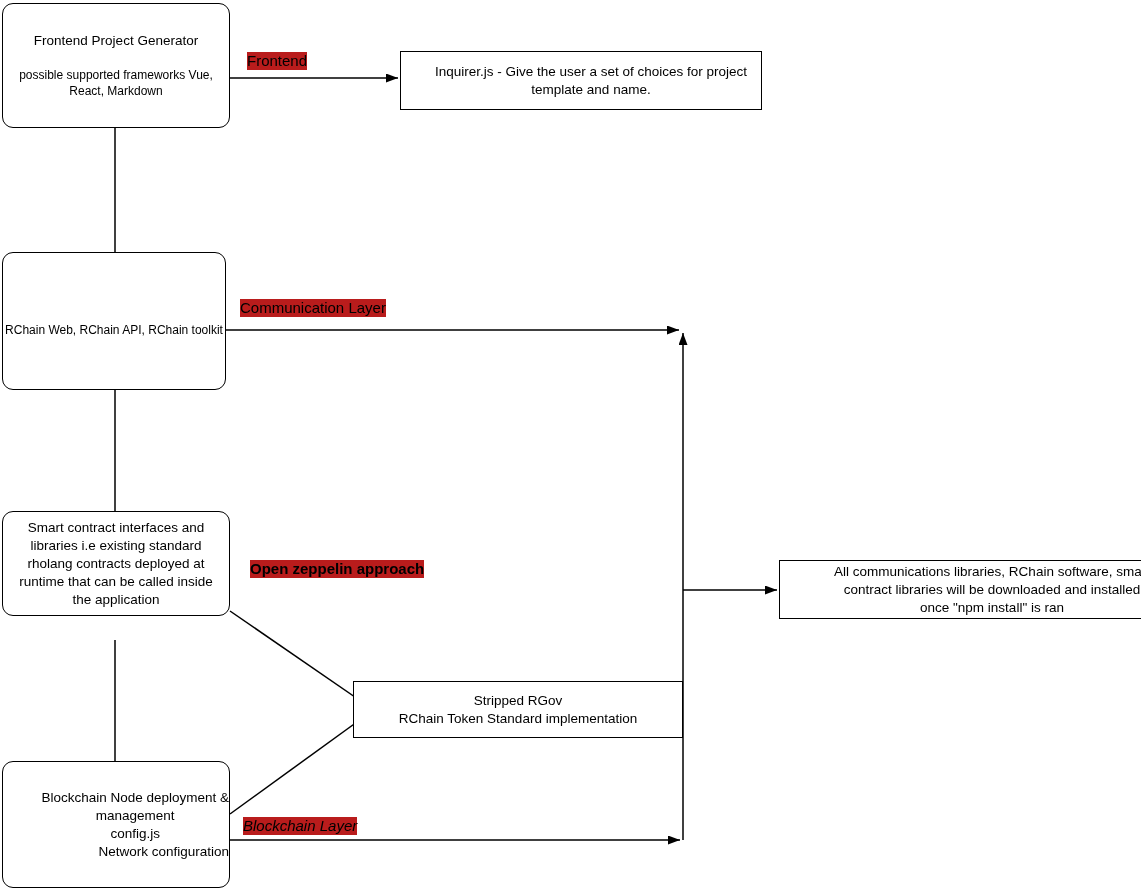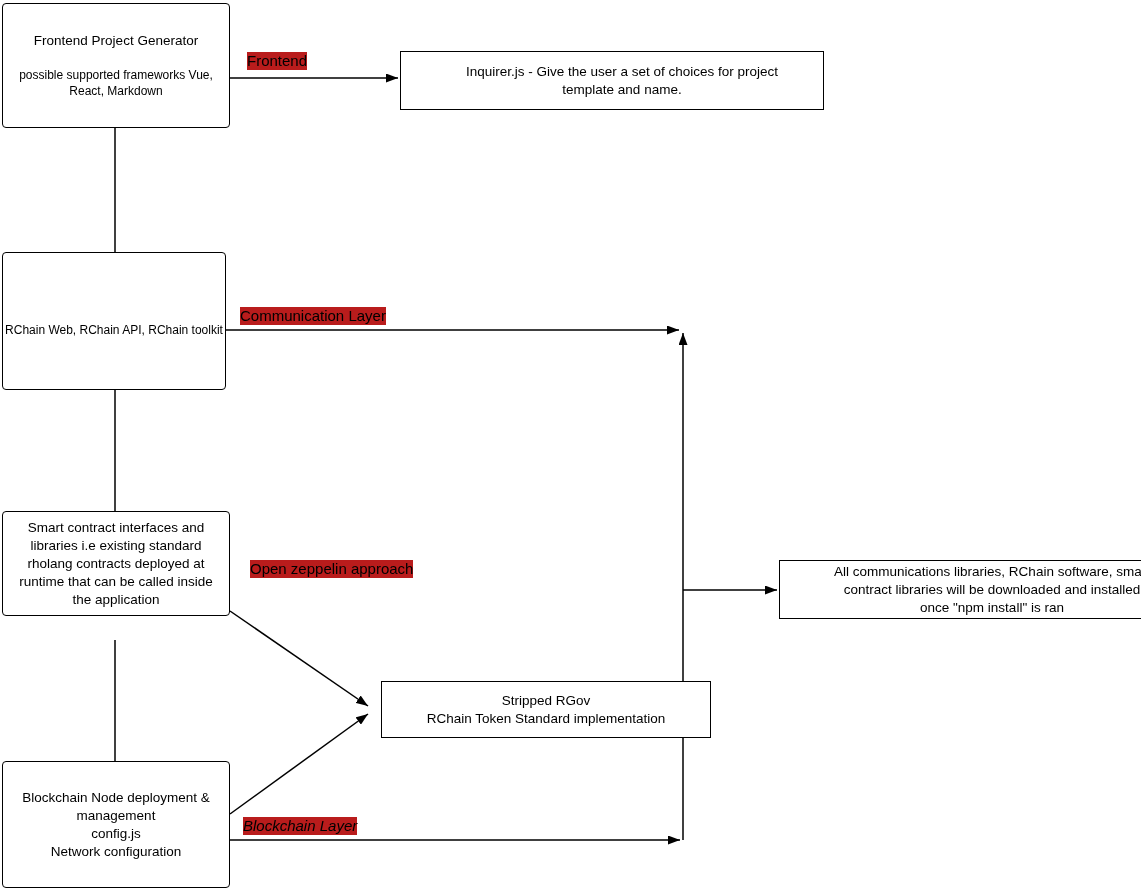--- a/index.html
+++ b/index.html
@@ -21,21 +21,21 @@
     position: absolute;
     box-sizing: border-box;
     background: #ffffff;
     border: 1.5px solid #000000;
     display: flex;
     flex-direction: column;
     justify-content: center;
     align-items: center;
     text-align: center;
   }
-  .rounded { border-radius: 4px; }
+  .rounded { border-radius: 11px; }
   .t-main {
     font-size: 13.5px;
     line-height: 18px;
     white-space: pre-line;
   }
   .t-small {
     font-size: 12px;
     line-height: 16px;
     white-space: pre-line;
     margin-top: 17px;
@@ -79,56 +79,56 @@
 
     <line x1="230" y1="840" x2="680" y2="840" stroke="#000000" stroke-width="1.5" marker-end="url(#arrow)"></line>
   </svg>
 
   <div class="node rounded" style="left:2px; top:3px; width:228px; height:125px;">
     <div class="t-main">Frontend Project Generator</div>
     <div class="t-small">possible supported frameworks Vue,
 React, Markdown</div>
   </div>
 
-  <div class="node" style="left:400px; top:51px; width:424px; height:59px;padding-left:20px;">
+  <div class="node" style="left:400px; top:51px; width:362px; height:59px;padding-left:20px;">
     <div class="t-main">Inquirer.js - Give the user a set of choices for project
 template and name.</div>
   </div>
 
   <div class="node rounded" style="left:2px; top:252px; width:224px; height:138px;">
     <div class="t-small">RChain Web, RChain API, RChain toolkit</div>
   </div>
 
   <div class="node rounded" style="left:2px; top:511px; width:228px; height:105px;">
     <div class="t-main">Smart contract interfaces and
 libraries i.e existing standard
 rholang contracts deployed at
 runtime that can be called inside
 the application</div>
   </div>
 
-  <div class="node" style="left:381px; top:681px; width:330px; height:57px;">
+  <div class="node" style="left:353px; top:681px; width:330px; height:57px;">
     <div class="t-main">Stripped RGov
 RChain Token Standard implementation</div>
   </div>
 
-  <div class="node rounded" style="left:2px; top:761px; width:228px; height:127px;">
+  <div class="node rounded" style="left:2px; top:761px; width:228px; height:127px;align-items:flex-end;">
     <div class="t-main">Blockchain Node deployment &amp;
 management
 config.js</div>
     <div class="t-main t-para2">Network configuration</div>
   </div>
 
   <div class="node" style="left:779px; top:560px; width:426px; height:59px;">
     <div class="t-main">All communications libraries, RChain software, smart
 contract libraries will be downloaded and installed
 once "npm install" is ran</div>
   </div>
 
   <div class="edge-label" style="left:247px; top:52px;">Frontend</div>
 
-  <div class="edge-label" style="left:240px; top:307px;">Communication Layer</div>
+  <div class="edge-label" style="left:240px; top:299px;">Communication Layer</div>
 
-  <div class="edge-label" style="left:250px; top:560px;">Open zeppelin approach</div>
+  <div class="edge-label" style="left:250px; top:560px;font-weight:bold;">Open zeppelin approach</div>
 
   <div class="edge-label" style="left:243px; top:817px;font-style:italic;">Blockchain Layer</div>
 
 </div>
 
 </body></html>

